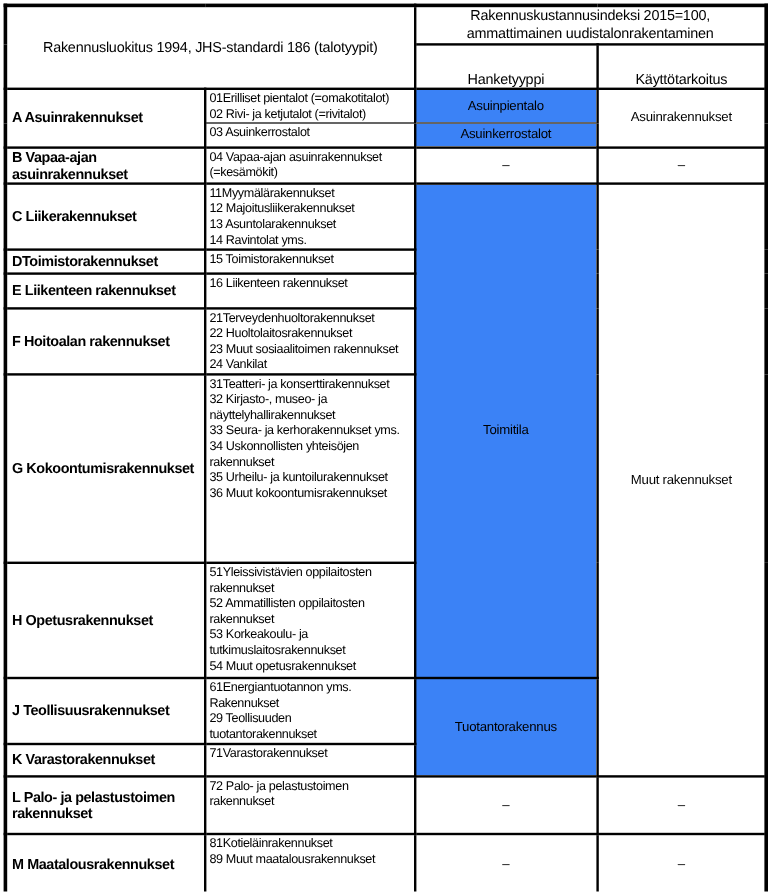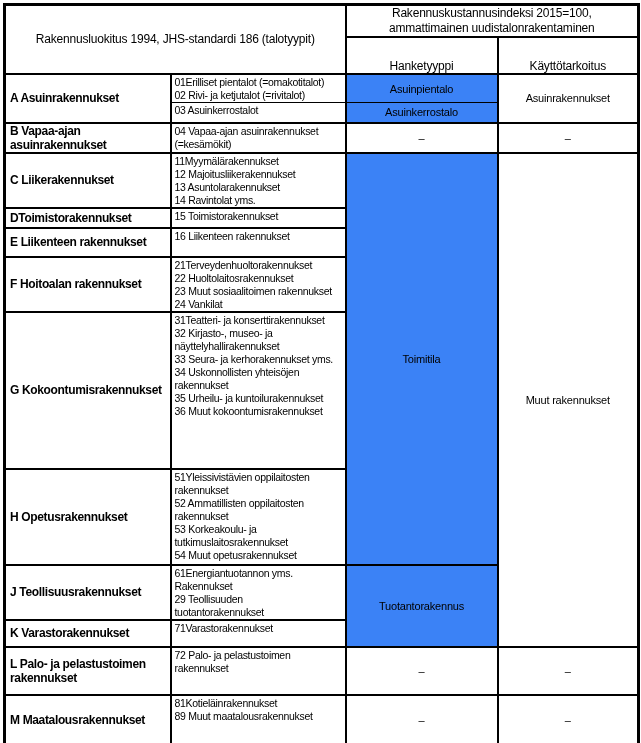--- a/index.html
+++ b/index.html
@@ -50,21 +50,21 @@
 
   <tr class="a1" style="height:28px">
     <td rowspan="2" class="cat">A Asuinrakennukset</td>
     <td class="codes thinb">01Erilliset pientalot (=omakotitalot)
 02 Rivi- ja ketjutalot (=rivitalot)</td>
     <td class="val gray thinb">Asuinpientalo</td>
     <td rowspan="2" class="val">Asuinrakennukset</td>
   </tr>
   <tr class="a2" style="height:20px">
     <td class="codes thint">03 Asuinkerrostalot</td>
-    <td class="val gray thint">Asuinkerrostalo</td>
+    <td class="val gray thint">Asuinkerrostalot</td>
   </tr>
 
   <tr style="height:21px">
     <td class="cat">B Vapaa-ajan
 asuinrakennukset</td>
     <td class="codes">04 Vapaa-ajan asuinrakennukset
 (=kesämökit)</td>
     <td class="val">–</td>
     <td class="val">–</td>
   </tr>

